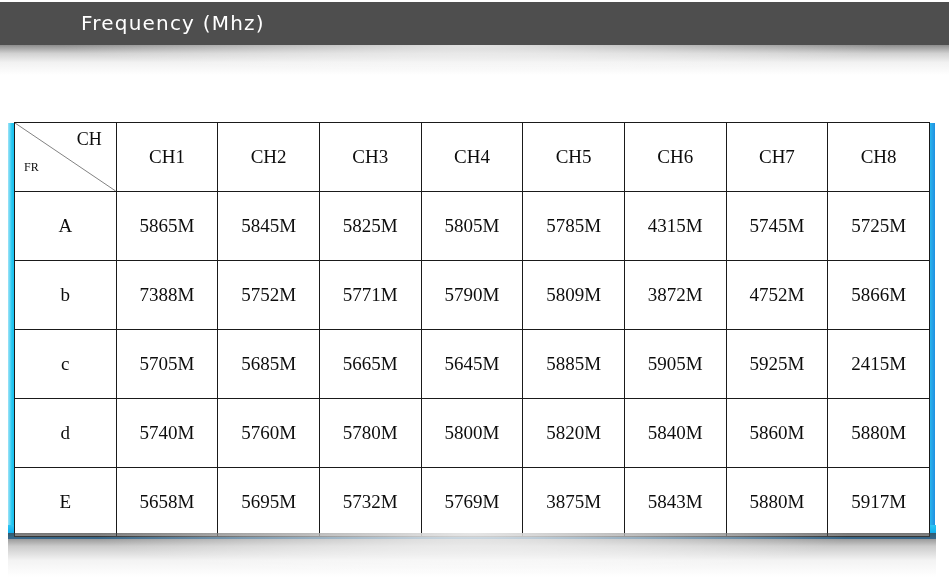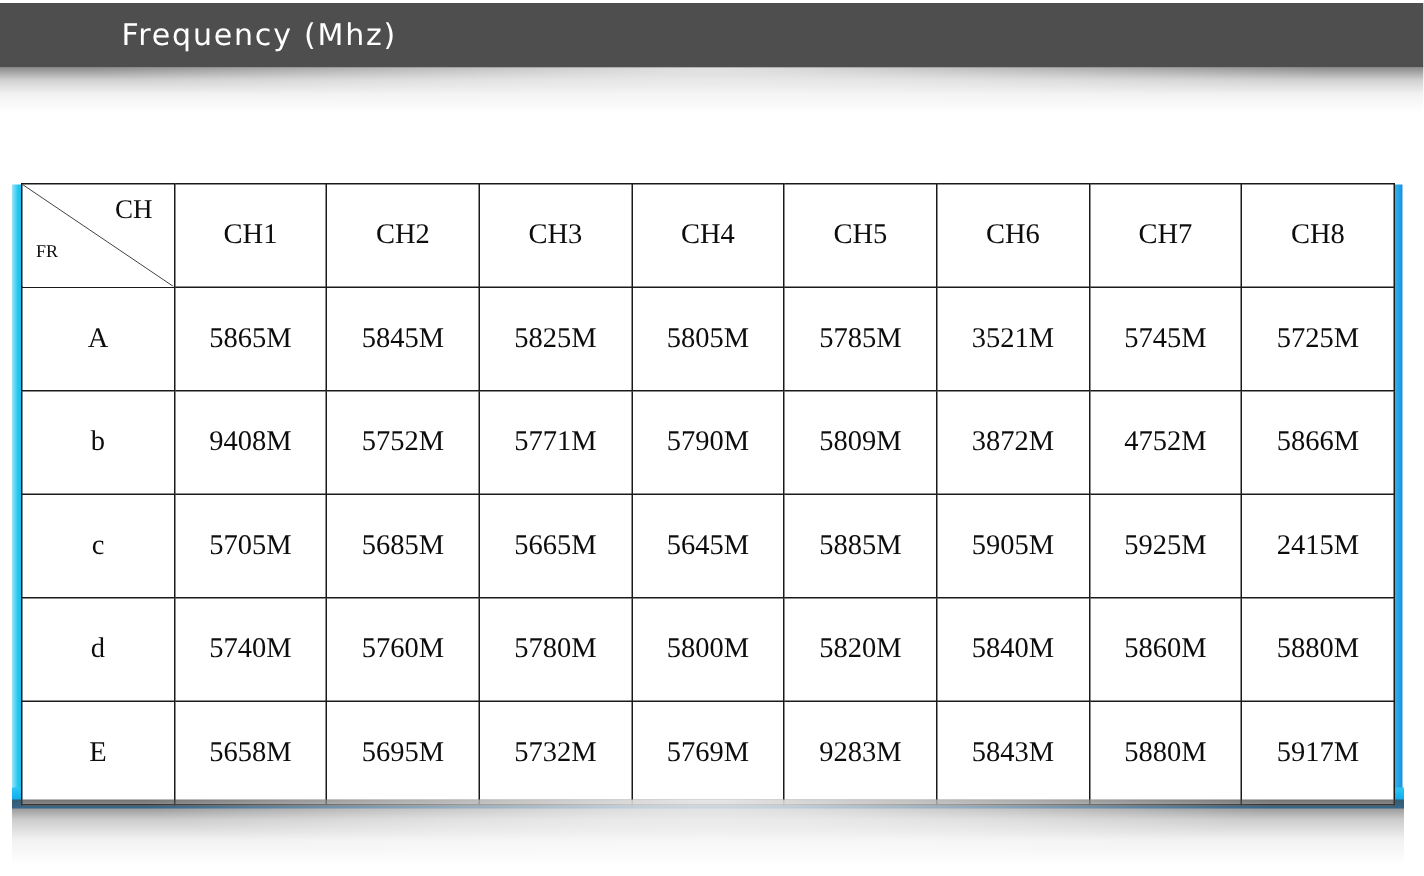--- a/index.html
+++ b/index.html
@@ -229,28 +229,28 @@
         <td>CH8</td>
       </tr>
 
       <tr>
         <td class="rowhead">A</td>
         <td>5865M</td>
         <td>5845M</td>
         <td>5825M</td>
         <td>5805M</td>
         <td>5785M</td>
-        <td>3521M</td>
+        <td>4315M</td>
         <td>5745M</td>
         <td>5725M</td>
       </tr>
 
       <tr>
         <td class="rowhead">b</td>
-        <td>9408M</td>
+        <td>7388M</td>
         <td>5752M</td>
         <td>5771M</td>
         <td>5790M</td>
         <td>5809M</td>
         <td>3872M</td>
         <td>4752M</td>
         <td>5866M</td>
       </tr>
 
       <tr>
@@ -276,21 +276,21 @@
         <td>5860M</td>
         <td>5880M</td>
       </tr>
 
       <tr>
         <td class="rowhead">E</td>
         <td>5658M</td>
         <td>5695M</td>
         <td>5732M</td>
         <td>5769M</td>
-        <td>9283M</td>
+        <td>3875M</td>
         <td>5843M</td>
         <td>5880M</td>
         <td>5917M</td>
       </tr>
     </tbody>
   </table>
 </div>
 
 <div class="table-shadow"></div>
 <div class="table-shadow-fade"></div>

